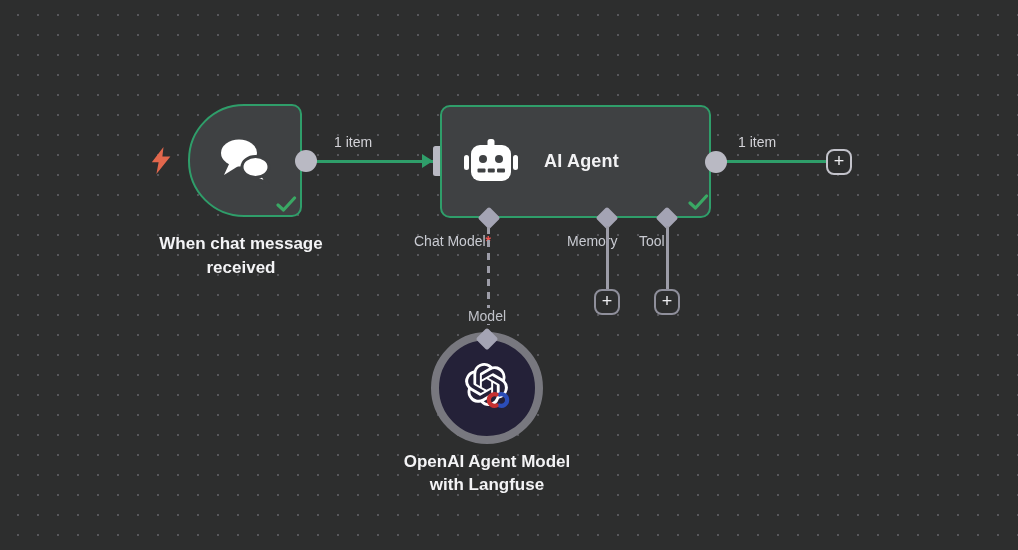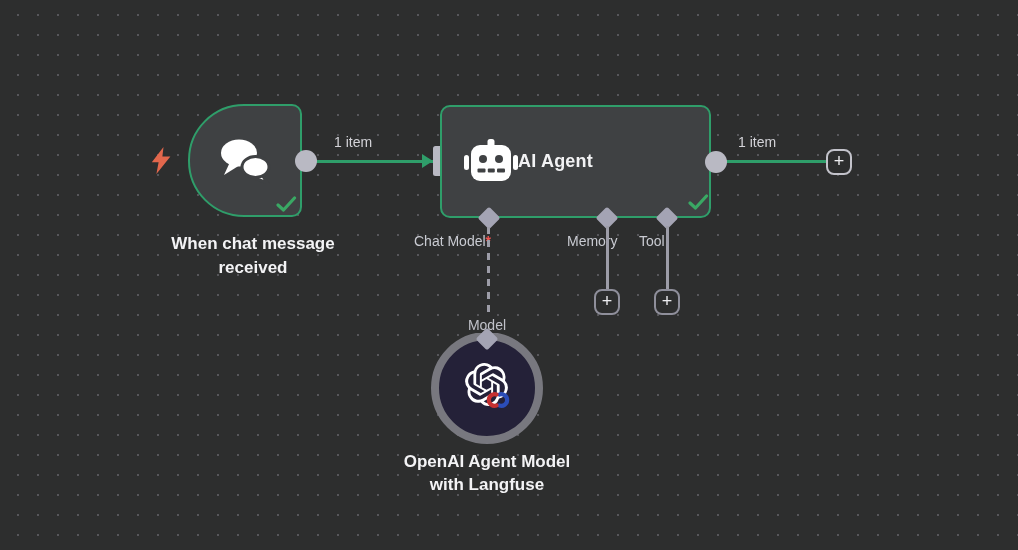--- a/index.html
+++ b/index.html
@@ -21,21 +21,21 @@
     position:absolute;background:#3f4143;border:2px solid #2f9e6a;
     box-sizing:border-box;cursor:pointer;
   }
   .node-trigger{
     left:188px;top:104px;width:114px;height:113px;
     border-radius:56px 10px 10px 56px;
     display:flex;align-items:center;justify-content:center;
   }
   .node-agent{
     left:440px;top:105px;width:271px;height:113px;border-radius:10px;
-    display:flex;align-items:center;padding-left:22px;
+    display:flex;align-items:center;padding-left:22px;gap:26px;
   }
   .agent-title{
     font-size:18px;font-weight:700;color:#f2f2f4;letter-spacing:.2px;
   }
   .node-label{
     position:absolute;font-size:17px;font-weight:700;color:#f3f3f5;
     text-align:center;line-height:24px;
   }
   .item-label{
     position:absolute;font-size:14px;color:#d3d3d8;text-align:left;width:80px;
@@ -75,21 +75,21 @@
     display:flex;align-items:center;justify-content:center;
     line-height:1;cursor:pointer;padding-bottom:2px;
   }
   .plus-btn.bright{border-color:#c3c3cb;}
   .model-circle{
     position:absolute;left:431px;top:332px;width:112px;height:112px;
     box-sizing:border-box;border:8px solid #78787f;border-radius:50%;
     background:#242138;cursor:pointer;
   }
   .model-port-label-wrap{
-    position:absolute;left:447px;top:316px;width:80px;text-align:center;z-index:3;
+    position:absolute;left:447px;top:307px;width:80px;text-align:center;z-index:3;
   }
   .model-port-label-wrap span{
     font-size:14px;color:#c0c2c9;background:#2d2e2e;padding:0 4px;
   }
   .check-icon{position:absolute;}
 </style>
 </head>
 <body>
 
 <div id="canvas">
@@ -104,21 +104,21 @@
       <path d="M11 25 L5 38 L21 28 Z" fill="#ffffff"></path>
       <g stroke="#3f4143" stroke-width="3">
         <path d="M43 38 L48.5 46 L33 40 Z" fill="#ffffff"></path>
         <ellipse cx="36.5" cy="30" rx="13.5" ry="10.5" fill="#ffffff"></ellipse>
       </g>
     </svg>
   </div>
   <svg class="check-icon" style="left:276px;top:196px;" width="21" height="16" viewBox="0 0 21 16">
     <polyline points="2,9 7.5,14 18.5,2" fill="none" stroke="#3aa864" stroke-width="3.2" stroke-linecap="round" stroke-linejoin="round"></polyline>
   </svg>
-  <div class="node-label" style="left:148px;top:232px;width:210px;">When chat message received</div>
+  <div class="node-label" style="left:136px;top:232px;width:210px;">When chat message received</div>
 
   <div class="hline" style="left:306px;top:160px;width:127px;"></div>
   <div class="arrow-right" style="left:422px;top:154px;"></div>
   <div class="conn-circle" style="left:295px;top:150px;"></div>
   <div class="conn-rect" style="left:433px;top:146px;"></div>
   <div class="item-label" style="left:334px;top:134px;">1 item</div>
 
   <div class="node node-agent">
     <svg width="54" height="46" viewBox="0 0 54 46">
       <g fill="#ffffff">

